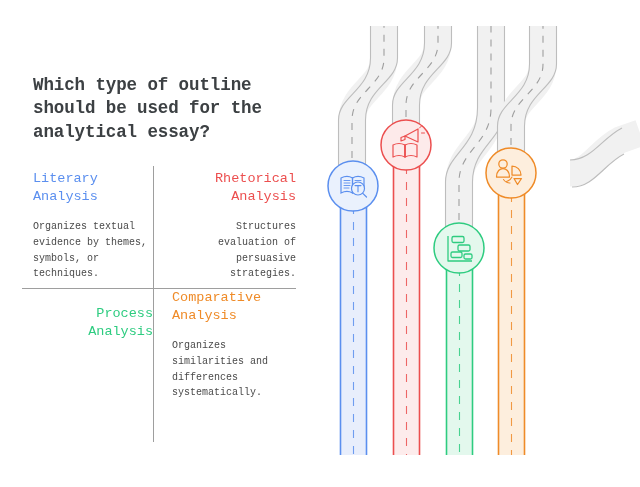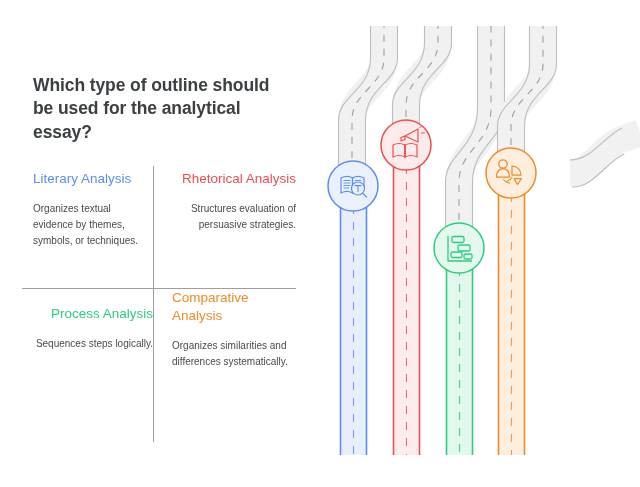--- a/index.html
+++ b/index.html
@@ -13,21 +13,21 @@
   }
   #slide {
     position: relative;
     width: 640px; height: 487px;
     background: #ffffff;
   }
   
   #left-panel {
     position: absolute;
     left: 0; top: 0;
-    width: 310px; height: 487px;
+    width: 310px; height: 487px; font-family: Liberation Mono, monospace;
   }
   #page-title {
     position: absolute;
     left: 33px; top: 74px;
     width: 240px;
     font-size: 17.5px;
     font-weight: bold;
     line-height: 1.33;
     color: #3c4043;
     letter-spacing: -0.1px;
@@ -90,21 +90,20 @@
       <div class="q-body">Organizes textual evidence by themes, symbols, or techniques.</div>
     </div>
 
     <div class="quadrant q-tr">
       <div class="q-heading" style="color:#ec4f4f">Rhetorical Analysis</div>
       <div class="q-body">Structures evaluation of persuasive strategies.</div>
     </div>
 
     <div class="quadrant q-bl">
       <div class="q-heading" style="color:#2ecc80">Process Analysis</div>
-      <div class="q-body">Sequences steps logically.</div>
     </div>
 
     <div class="quadrant q-br">
       <div class="q-heading" style="color:#ef8b28">Comparative Analysis</div>
       <div class="q-body">Organizes similarities and differences systematically.</div>
     </div>
 
   </div>
 
   <div id="roads-graphic">

